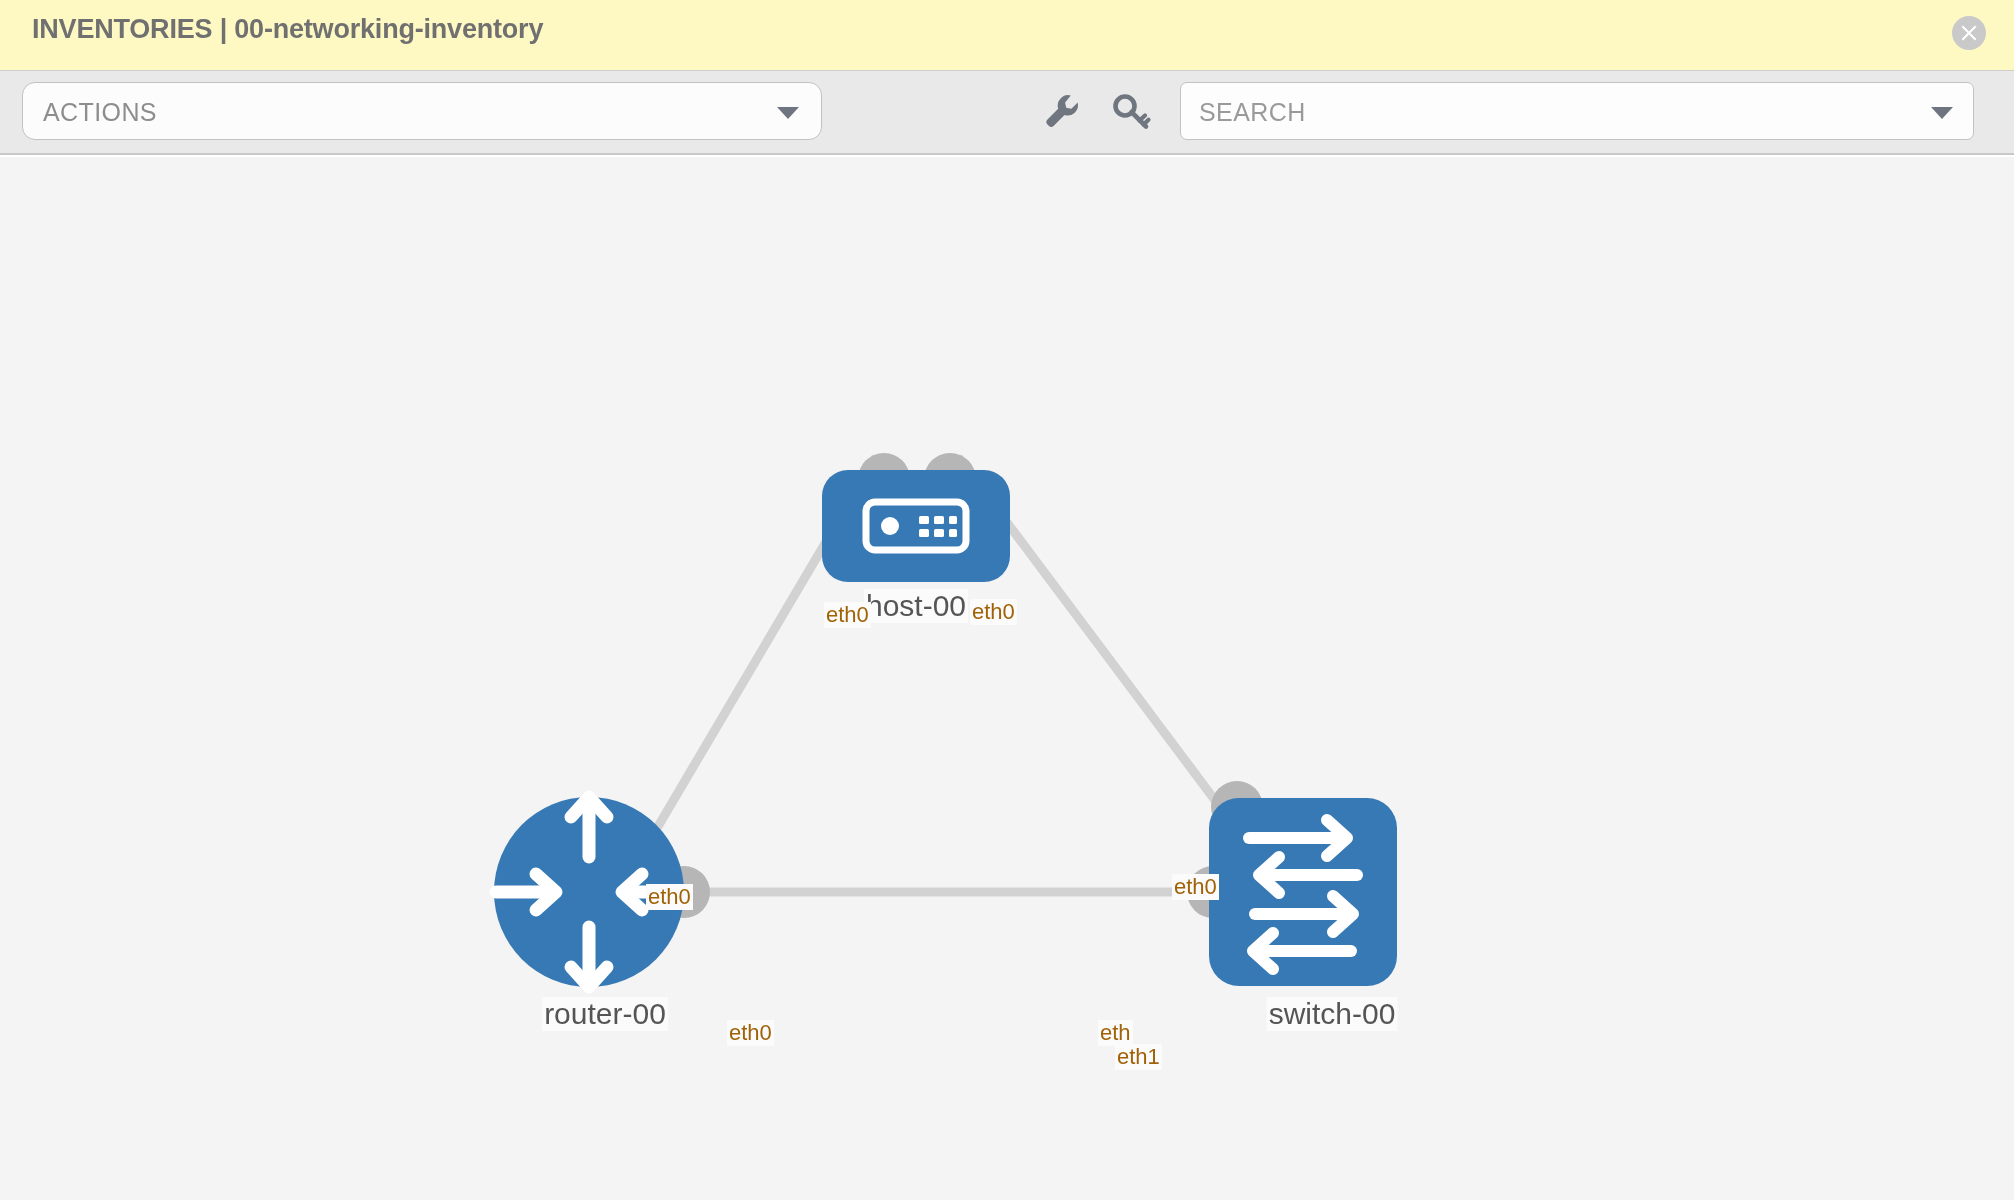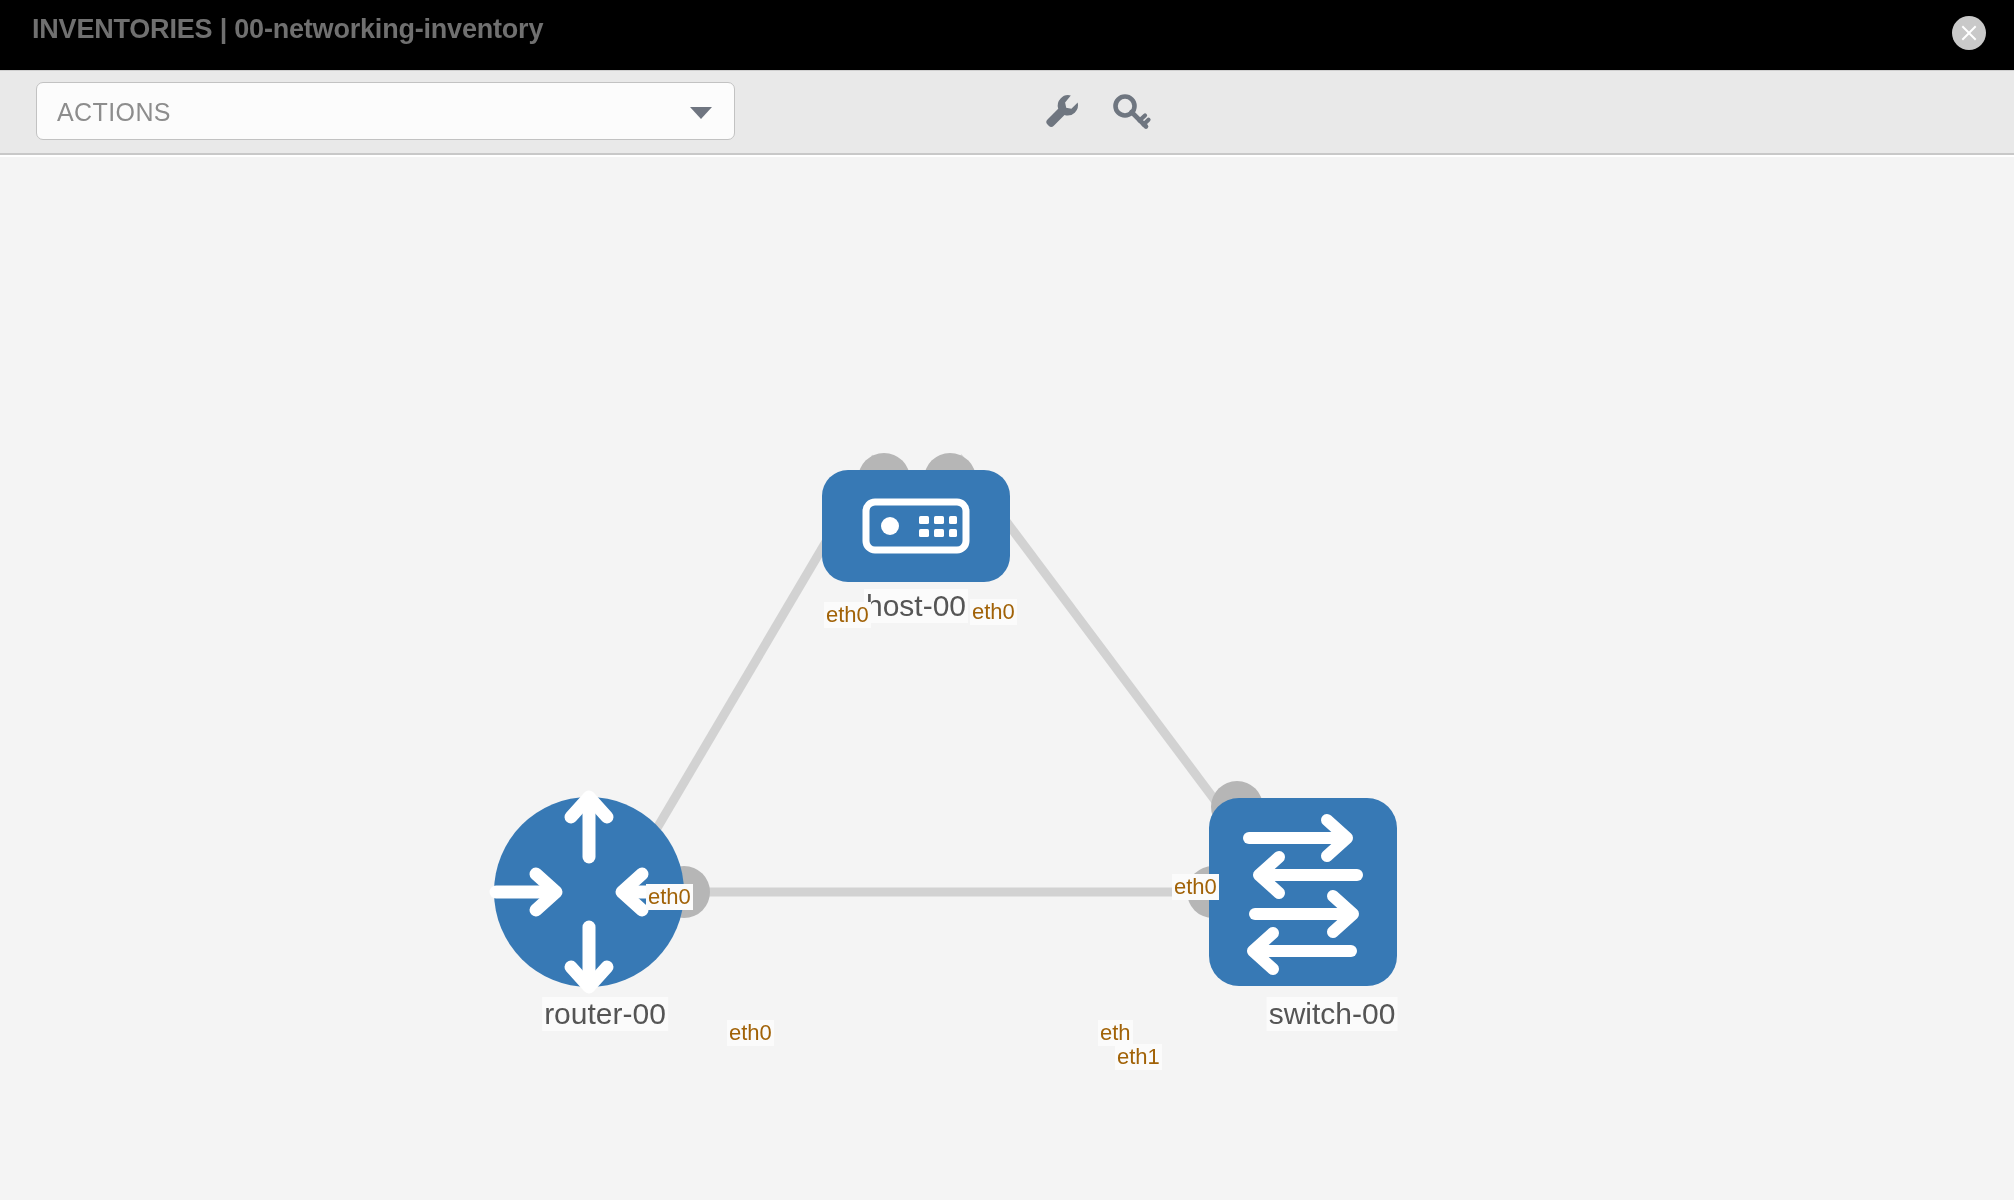--- a/index.html
+++ b/index.html
@@ -9,21 +9,21 @@
     overflow: hidden;
     background: #ffffff;
     font-family: "Liberation Sans", sans-serif;
   }
 
   
   #header {
     position: absolute;
     left: 0; top: 0;
     width: 2014px; height: 70px;
-    background: #000000;
+    background: #fef9c3;
   }
   #page-title {
     position: absolute;
     left: 32px; top: 14px;
     font-size: 27px;
     font-weight: bold;
     color: #707070;
     letter-spacing: -0.2px;
     white-space: nowrap;
   }
@@ -41,25 +41,25 @@
   #toolbar {
     position: absolute;
     left: 0; top: 70px;
     width: 2014px; height: 85px;
     background: #e9e9e9;
     border-top: 1px solid #cfcfcf;
     border-bottom: 2px solid #c8c8c8;
   }
   #actions-select {
     position: absolute;
-    left: 36px; top: 11px;
-    width: 699px; height: 58px;
+    left: 22px; top: 11px;
+    width: 800px; height: 58px;
     background: #fcfcfc;
     border: 1px solid #c2c2c2;
-    border-radius: 7px;
+    border-radius: 13px;
     cursor: pointer;
   }
   #actions-label {
     position: absolute;
     left: 20px; top: 15px;
     font-size: 25px;
     color: #8d8d8d;
     letter-spacing: 0.4px;
   }
   .caret {
@@ -160,20 +160,24 @@
 
   <div id="key-btn" class="toolbar-icon-btn">
     <svg width="48" height="48" viewBox="0 0 48 48" aria-hidden="true">
       <circle cx="17" cy="19" r="9.5" fill="none" stroke="#6f7680" stroke-width="4.6"></circle>
       <path d="M23.5 25 L38 39.5" stroke="#6f7680" stroke-width="4.6" stroke-linecap="round" fill="none"></path>
       <path d="M31.5 33.5 L37 28.5" stroke="#6f7680" stroke-width="4.2" stroke-linecap="round" fill="none"></path>
       <path d="M35.5 37.5 L40.5 32.8" stroke="#6f7680" stroke-width="4.2" stroke-linecap="round" fill="none"></path>
     </svg>
   </div>
 
+  <div id="search-box">
+    <span id="search-placeholder">SEARCH</span>
+    <span id="search-caret" class="caret"></span>
+  </div>
 </div>
 
 <div id="canvas">
 
   <svg id="topology-svg" viewBox="0 0 2014 1043">
 
     <g stroke="#d2d2d2" stroke-width="9" fill="none">
       <line x1="876" y1="300" x2="640" y2="700"></line>
       <line x1="958" y1="300" x2="1250" y2="690"></line>
       <line x1="660" y1="735" x2="1240" y2="735"></line>

